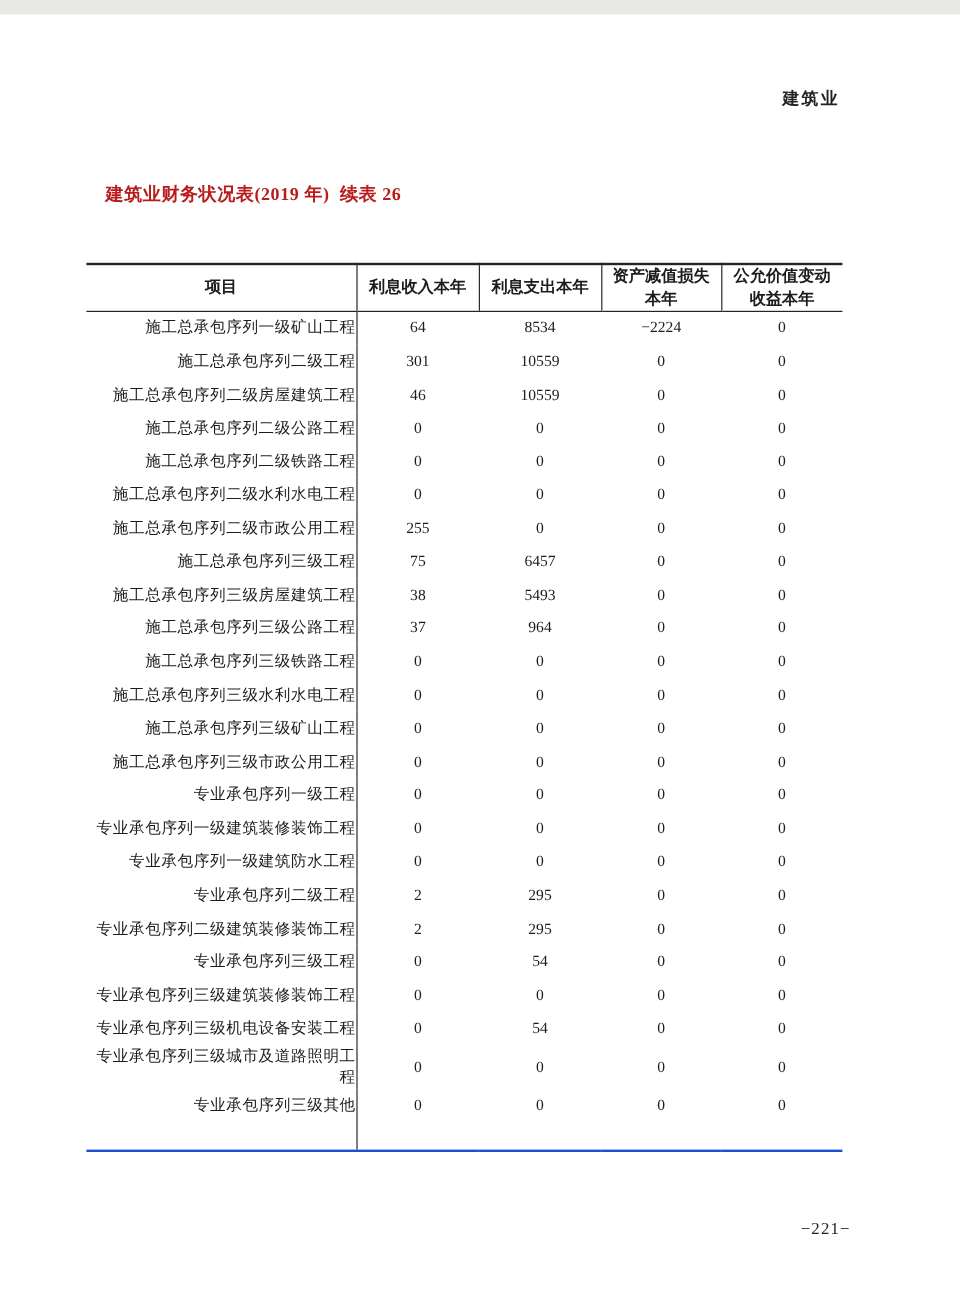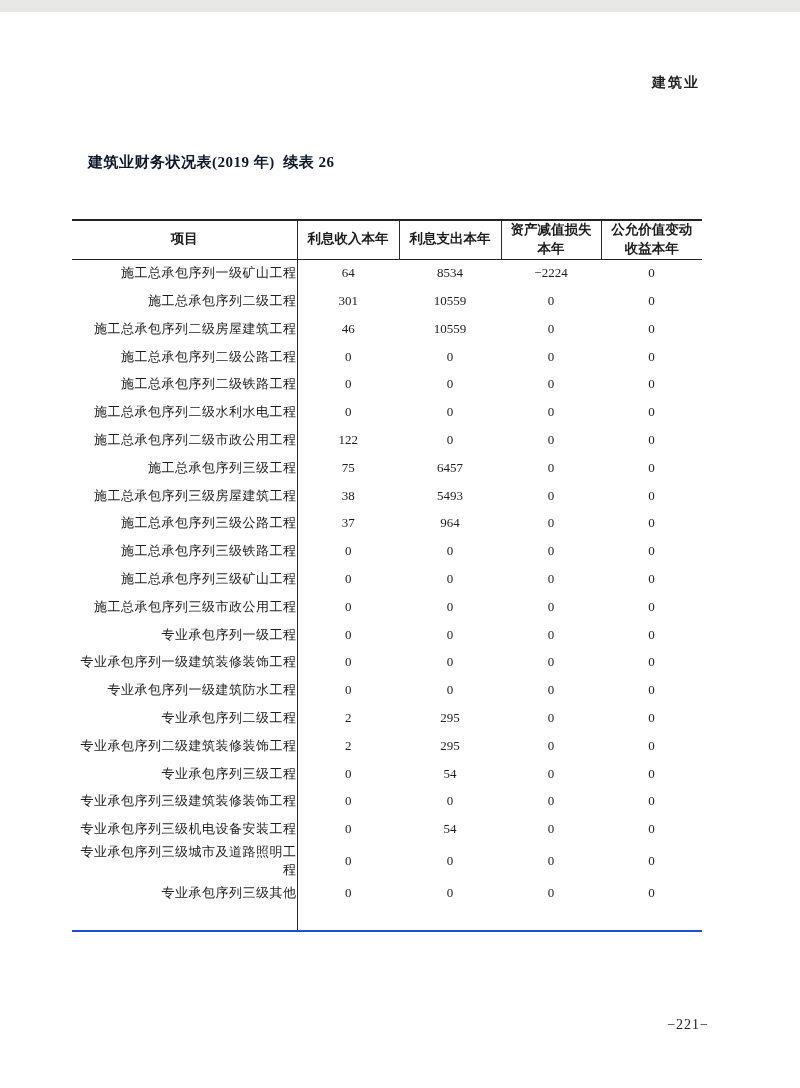--- a/index.html
+++ b/index.html
@@ -23,21 +23,21 @@
     letter-spacing: 2px;
     color: #222;
   }
   .table-title {
     position: absolute;
     top: 141px;
     left: 88px;
     font-size: 15px;
     font-weight: bold;
     letter-spacing: 0.5px;
-    color: #0f172a;
+    color: #b91c1c;
     white-space: pre;
   }
   .fin-table {
     position: absolute;
     top: 207px;
     left: 72px;
     width: 630px;
     border-collapse: collapse;
     table-layout: fixed;
     border-top: 2.5px solid #242424;
@@ -149,21 +149,21 @@
         </tr>
         <tr>
           <td class="label-cell">施工总承包序列二级水利水电工程</td>
           <td class="num-cell">0</td>
           <td class="num-cell">0</td>
           <td class="num-cell">0</td>
           <td class="num-cell">0</td>
         </tr>
         <tr>
           <td class="label-cell">施工总承包序列二级市政公用工程</td>
-          <td class="num-cell">122</td>
+          <td class="num-cell">255</td>
           <td class="num-cell">0</td>
           <td class="num-cell">0</td>
           <td class="num-cell">0</td>
         </tr>
         <tr>
           <td class="label-cell">施工总承包序列三级工程</td>
           <td class="num-cell">75</td>
           <td class="num-cell">6457</td>
           <td class="num-cell">0</td>
           <td class="num-cell">0</td>
@@ -183,20 +183,27 @@
           <td class="num-cell">0</td>
         </tr>
         <tr>
           <td class="label-cell">施工总承包序列三级铁路工程</td>
           <td class="num-cell">0</td>
           <td class="num-cell">0</td>
           <td class="num-cell">0</td>
           <td class="num-cell">0</td>
         </tr>
         <tr>
+          <td class="label-cell">施工总承包序列三级水利水电工程</td>
+          <td class="num-cell">0</td>
+          <td class="num-cell">0</td>
+          <td class="num-cell">0</td>
+          <td class="num-cell">0</td>
+        </tr>
+        <tr>
           <td class="label-cell">施工总承包序列三级矿山工程</td>
           <td class="num-cell">0</td>
           <td class="num-cell">0</td>
           <td class="num-cell">0</td>
           <td class="num-cell">0</td>
         </tr>
         <tr>
           <td class="label-cell">施工总承包序列三级市政公用工程</td>
           <td class="num-cell">0</td>
           <td class="num-cell">0</td>

